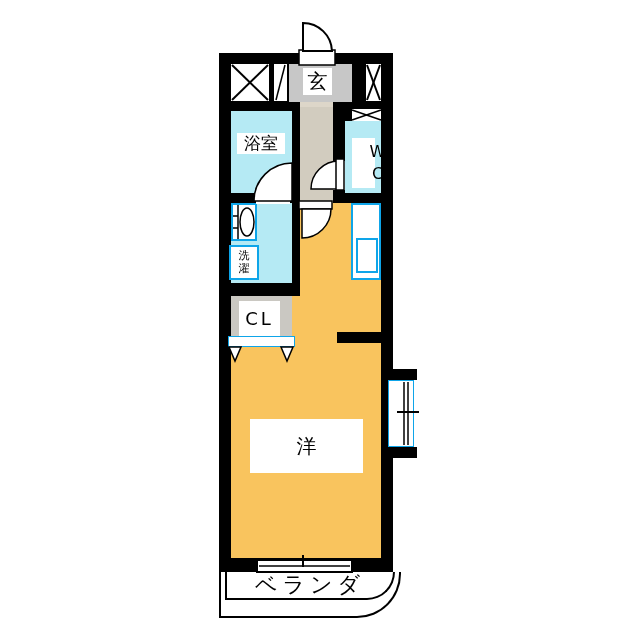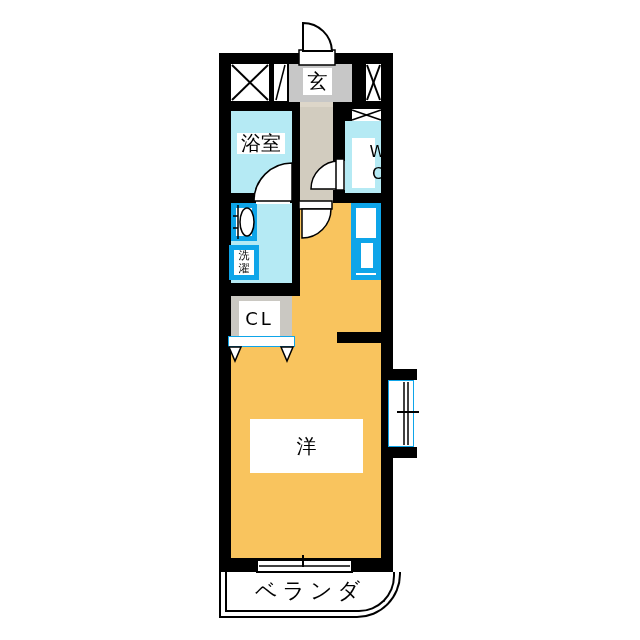--- a/index.html
+++ b/index.html
@@ -9,21 +9,21 @@
     overflow:hidden;
   }
   .abs{position:absolute;box-sizing:border-box;}
   .wall{background:#000;}
   .floor-room{background:#F9C45E;}
   .floor-wet{background:#B5EAF4;}
   .floor-genkan{background:#C7C7C7;}
   .floor-step{background:#DDD6C9;}
   .floor-hall{background:#D2CCBF;}
   .floor-cl{background:#CAC8C2;}
-  .whitebox{background:#fff;border:5px solid #0ea5e9;}
+  .whitebox{background:#fff;border:2px solid #0ea5e9;}
   .label{
     background:#fff;display:flex;align-items:center;justify-content:center;
     color:#000;z-index:50;text-align:center;
   }
   .stack{word-break:break-all;width:1.15em;line-height:1.35;text-align:center;margin-left:28px;}
   .stack-sm{word-break:break-all;width:1.05em;line-height:1.15;text-align:center;}
   #overlay{position:absolute;left:0;top:0;z-index:40;pointer-events:none;}
   .z1{z-index:1}.z2{z-index:2}.z3{z-index:3}
   #veranda-outer{
     background:#fff;border:2px solid #000;border-top:none;
@@ -70,21 +70,21 @@
   <div class="abs whitebox z3" style="left:351px;top:203px;width:30px;height:77px;"></div>
   <div class="abs whitebox z3" style="left:356px;top:238px;width:22px;height:35px;"></div>
 
   <div class="abs wall z3" style="left:337px;top:332px;width:44px;height:11px;"></div>
 
   <div class="abs wall z2" style="left:388px;top:369px;width:29px;height:11px;"></div>
   <div class="abs wall z2" style="left:388px;top:447px;width:29px;height:11px;"></div>
   <div class="abs whitebox z3" style="left:388px;top:380px;width:26px;height:67px;border-width:1.5px;"></div>
 
   <div id="veranda-outer" class="abs" style="left:219px;top:572px;width:182px;height:46px;"></div>
-  <div id="veranda-inner" class="abs" style="left:225px;top:572px;width:170px;height:40px;font-size:22px;letter-spacing:5px;">
+  <div id="veranda-inner" class="abs" style="left:225px;top:572px;width:170px;height:28px;font-size:22px;letter-spacing:5px;">
     <span>ベランダ</span>
   </div>
 
   <svg id="overlay" width="640" height="640" viewBox="0 0 640 640">
 
     <g stroke="#000" stroke-width="2">
       <line x1="232" y1="65" x2="268" y2="100"></line>
         <line x1="268" y1="65" x2="232" y2="100"></line>
     </g>
 
@@ -132,21 +132,21 @@
     <g>
       <rect x="257" y="560" width="95" height="12" fill="#fff" stroke="#000" stroke-width="2"></rect>
       <line x1="259" y1="566" x2="350" y2="566" stroke="#000" stroke-width="1.5"></line>
       <line x1="303" y1="555" x2="303" y2="567" stroke="#000" stroke-width="2"></line>
     </g>
   </svg>
 
   <div class="abs label" style="left:303px;top:68px;width:29px;height:27px;font-size:20px;">
     <span>玄</span>
   </div>
-  <div class="abs label" style="left:237px;top:133px;width:48px;height:21px;font-size:20px;">
+  <div class="abs label" style="left:237px;top:133px;width:48px;height:21px;font-size:17px;">
     <span>浴室</span>
   </div>
   <div class="abs label" style="left:352px;top:138px;width:23px;height:50px;font-size:16px;">
     <span class="stack">WC</span>
   </div>
   <div class="abs label" style="left:239px;top:301px;width:41px;height:35px;font-size:18px;letter-spacing:3px;">
     <span>CL</span>
   </div>
   <div class="abs label" style="left:250px;top:419px;width:113px;height:54px;flex-direction:column;line-height:1.15;">
     <div style="font-size:20px;">洋</div>

